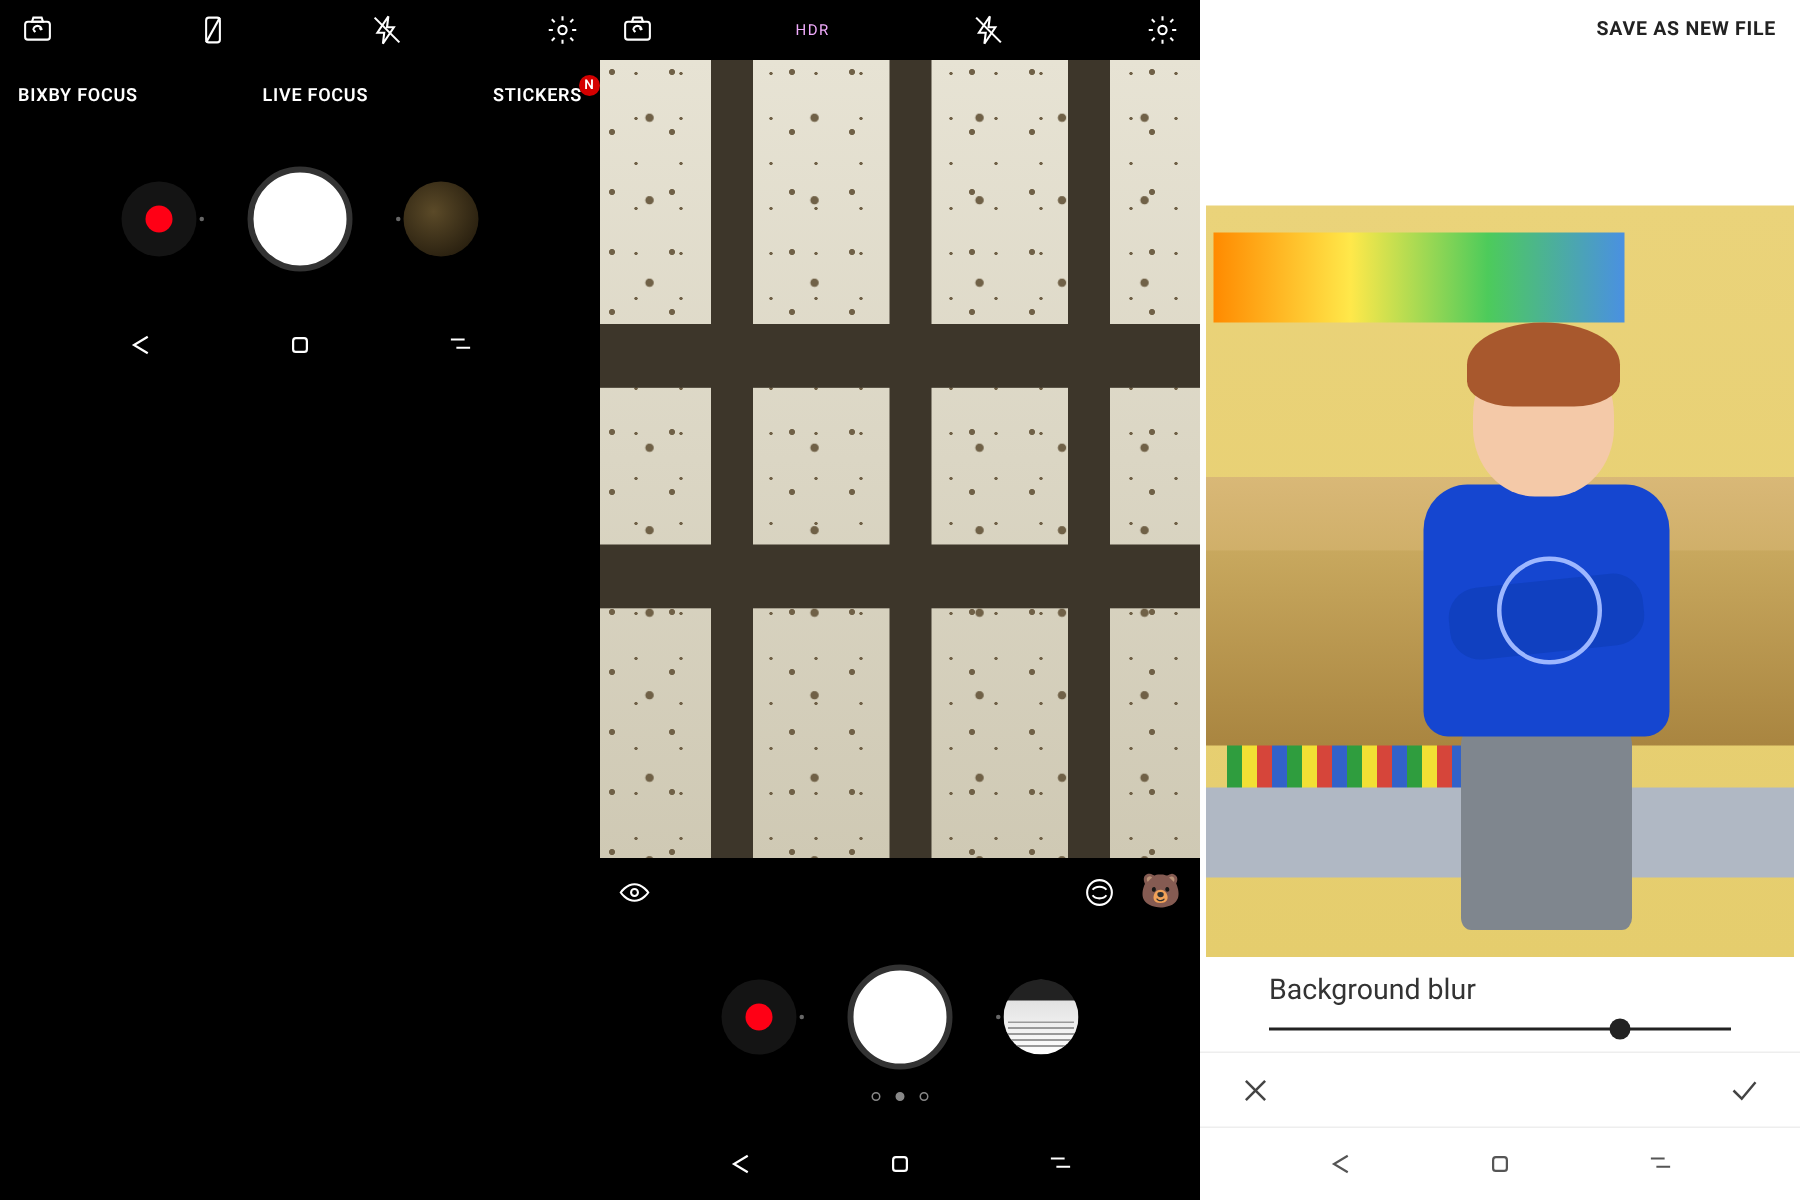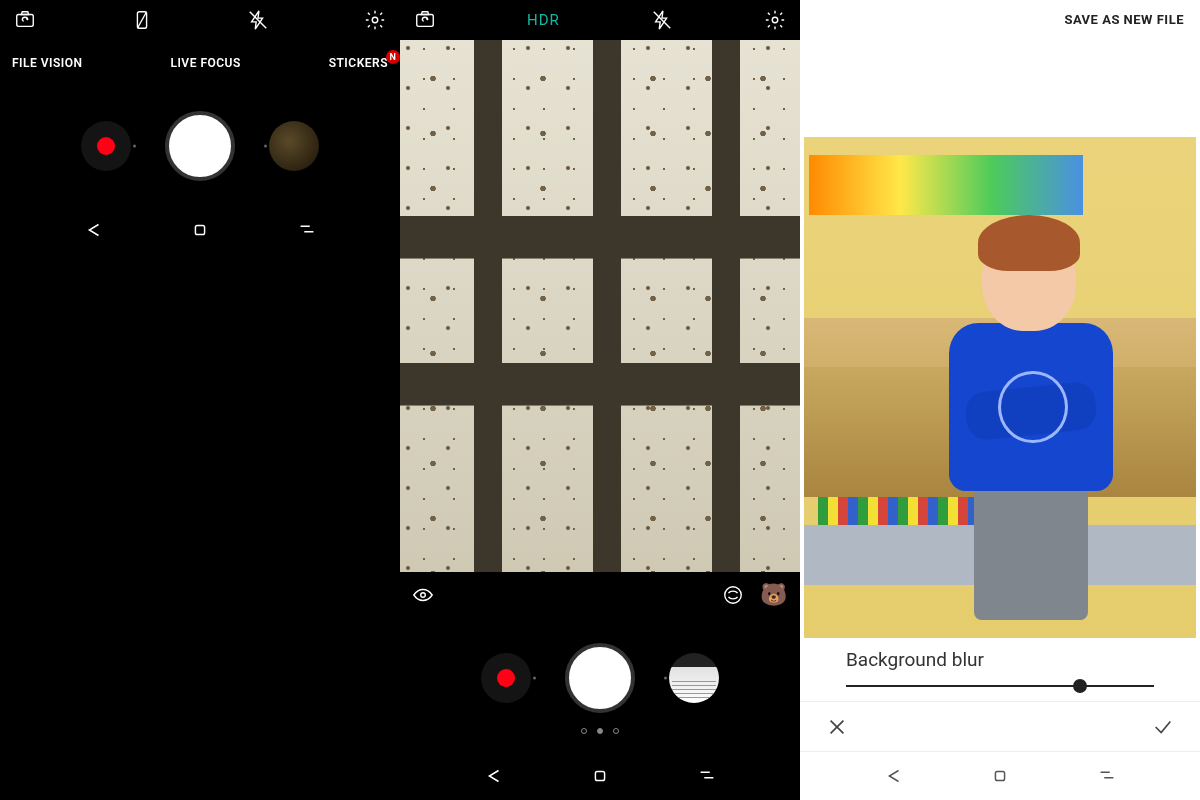--- a/index.html
+++ b/index.html
@@ -25,21 +25,21 @@
   .cam-top {
     height: 40px;
     display: flex;
     align-items: center;
     justify-content: space-between;
     padding: 0 14px;
     z-index: 5;
   }
   .icon { display: inline-flex; align-items: center; justify-content: center; }
   .icon svg { width: 22px; height: 22px; stroke: #fff; fill: none; stroke-width: 1.5; }
-  .hdr-label { color: #14b8a6; font-size: 15px; letter-spacing: 1px; }
+  .hdr-label { color: #f0abfc; font-size: 10px; letter-spacing: 1px; }
   
   .viewfinder {
     flex: 1;
     position: relative;
     overflow: hidden;
   }
   .viewfinder-img {
     position: absolute;
     inset: 0;
     background:
@@ -329,21 +329,21 @@
     <span class="icon">
       <svg viewBox="0 0 24 24">
           <circle cx="12" cy="12" r="3"></circle>
           <path d="M12 2v3M12 19v3M4.2 4.2l2.1 2.1M17.7 17.7l2.1 2.1M2 12h3M19 12h3M4.2 19.8l2.1-2.1M17.7 6.3l2.1-2.1"></path>
         </svg>
     </span>
   </div>
 
 
   <div class="mode-row">
-    <span>FILE VISION</span>
+    <span>BIXBY FOCUS</span>
     <span>LIVE FOCUS</span>
     <span class="badge">
       <span>STICKERS</span>
       <span class="n">N</span>
     </span>
   </div>
 
   <div class="shutter-row">
     <div class="dot-rail">
       <span></span>

